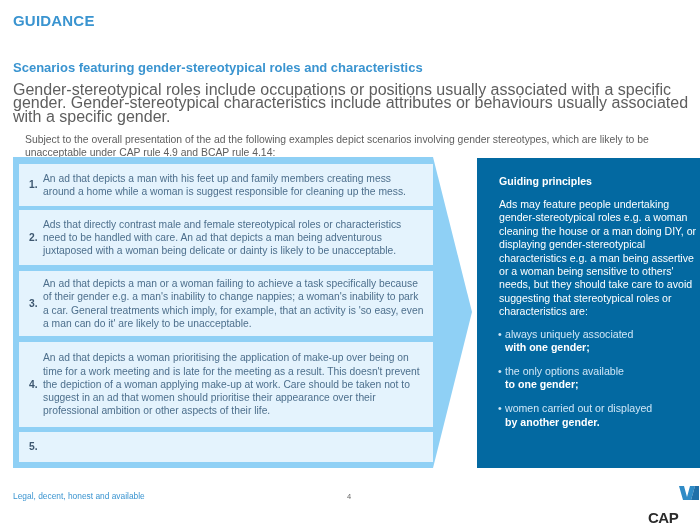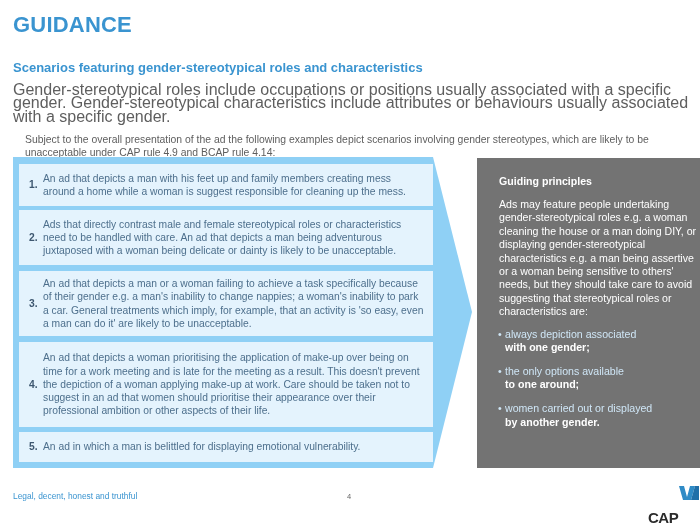--- a/index.html
+++ b/index.html
@@ -4,21 +4,21 @@
   <style>
     html, body { margin: 0; padding: 0; }
     body {
       width: 700px; height: 525px; position: relative; overflow: hidden;
       background: #ffffff;
       font-family: "Liberation Sans", sans-serif;
       color: #5a5a5a;
     }
     .page-title {
       position: absolute; left: 13px; top: 12px;
-      font-size: 22px; font-weight: bold; color: #3a94d0; letter-spacing: 0.2px;
+      font-size: 15px; font-weight: bold; color: #3a94d0; letter-spacing: 0.2px;
     }
     .subheading {
       position: absolute; left: 13px; top: 60px;
       font-size: 13px; font-weight: bold; color: #3a94d0;
     }
     .intro {
       position: absolute; left: 13px; top: 83px; width: 685px;
       font-size: 16px; line-height: 13.3px; color: #5e5e5e; margin: 0;
     }
     .intro2 {
@@ -36,21 +36,21 @@
       padding: 0 8px 0 24px;
       font-size: 10.3px; line-height: 13.3px; color: #4d6f8c;
       display: flex; align-items: center;
     }
     .scenario .num {
       position: absolute; left: 10px; font-weight: bold; color: #3d5770;
     }
     .scenario .txt { display: block; }
     .right-panel {
       position: absolute; left: 477px; top: 158px; width: 223px; height: 310px;
-      background: #737373; color: #ffffff; box-sizing: border-box;
+      background: #0369a1; color: #ffffff; box-sizing: border-box;
       padding: 17px 0 0 22px;
     }
     .rp-title { font-size: 10.6px; font-weight: bold; margin: 0 0 11px 0; }
     .rp-body { font-size: 10.6px; line-height: 13.4px; margin: 0 0 9px 0; width: 200px; }
     .rp-list { list-style: none; margin: 0; padding: 0; }
     .rp-list li { font-size: 10.6px; line-height: 13.6px; margin-bottom: 10px; position: relative; padding-left: 6px; }
     .rp-list .l1 { color: #cfe6f6; display: block; }
     .rp-list .l2 { color: #ffffff; font-weight: bold; display: block; padding-left: 0; }
     .rp-list .bullet { position: absolute; left: -1px; top: 0; color: #cfe6f6; }
     .footer-left {
@@ -91,47 +91,46 @@
   <div class="scenario" style="top:114px;height:65px;">
     <span class="num">3.</span>
     <span class="txt">An ad that depicts a man or a woman failing to achieve a task specifically because of their gender e.g. a man's inability to change nappies; a woman's inability to park a car. General treatments which imply, for example, that an activity is 'so easy, even a man can do it' are likely to be unacceptable.</span>
   </div>
   <div class="scenario" style="top:185px;height:85px;">
     <span class="num">4.</span>
     <span class="txt">An ad that depicts a woman prioritising the application of make-up over being on time for a work meeting and is late for the meeting as a result. This doesn't prevent the depiction of a woman applying make-up at work. Care should be taken not to suggest in an ad that women should prioritise their appearance over their professional ambition or other aspects of their life.</span>
   </div>
   <div class="scenario" style="top:275px;height:30px;">
     <span class="num">5.</span>
-    <span class="txt">An ad in which a man is belittled for displaying emotional vulnerability.</span>
   </div>
 </div>
 
 <div class="right-panel">
   <div class="rp-title">Guiding principles</div>
   <div class="rp-body">Ads may feature people undertaking gender-stereotypical roles e.g. a woman cleaning the house or a man doing DIY, or displaying gender-stereotypical characteristics e.g. a man being assertive or a woman being sensitive to others' needs, but they should take care to avoid suggesting that stereotypical roles or characteristics are:</div>
   <ul class="rp-list">
     <li>
       <span class="bullet">•</span>
-      <span class="l1">always depiction associated</span>
+      <span class="l1">always uniquely associated</span>
       <span class="l2">with one gender;</span>
     </li>
     <li>
       <span class="bullet">•</span>
       <span class="l1">the only options available</span>
-      <span class="l2">to one around;</span>
+      <span class="l2">to one gender;</span>
     </li>
     <li>
       <span class="bullet">•</span>
       <span class="l1">women carried out or displayed</span>
       <span class="l2">by another gender.</span>
     </li>
   </ul>
 </div>
 
-<div class="footer-left">Legal, decent, honest and truthful</div>
+<div class="footer-left">Legal, decent, honest and available</div>
 <div class="page-num">4</div>
 <div class="logo">
   <span class="logo-text">CAP</span>
   <svg class="logo-mark" viewBox="0 0 20 16">
     <polygon points="0,1 5,1 8,12 11,1 16,1 12,15 4,15" fill="#2f8bc6"></polygon>
     <polygon points="12,15 16,1 20,1 20,15" fill="#1f6fa8"></polygon>
   </svg>
 </div>
 
 </body></html>

